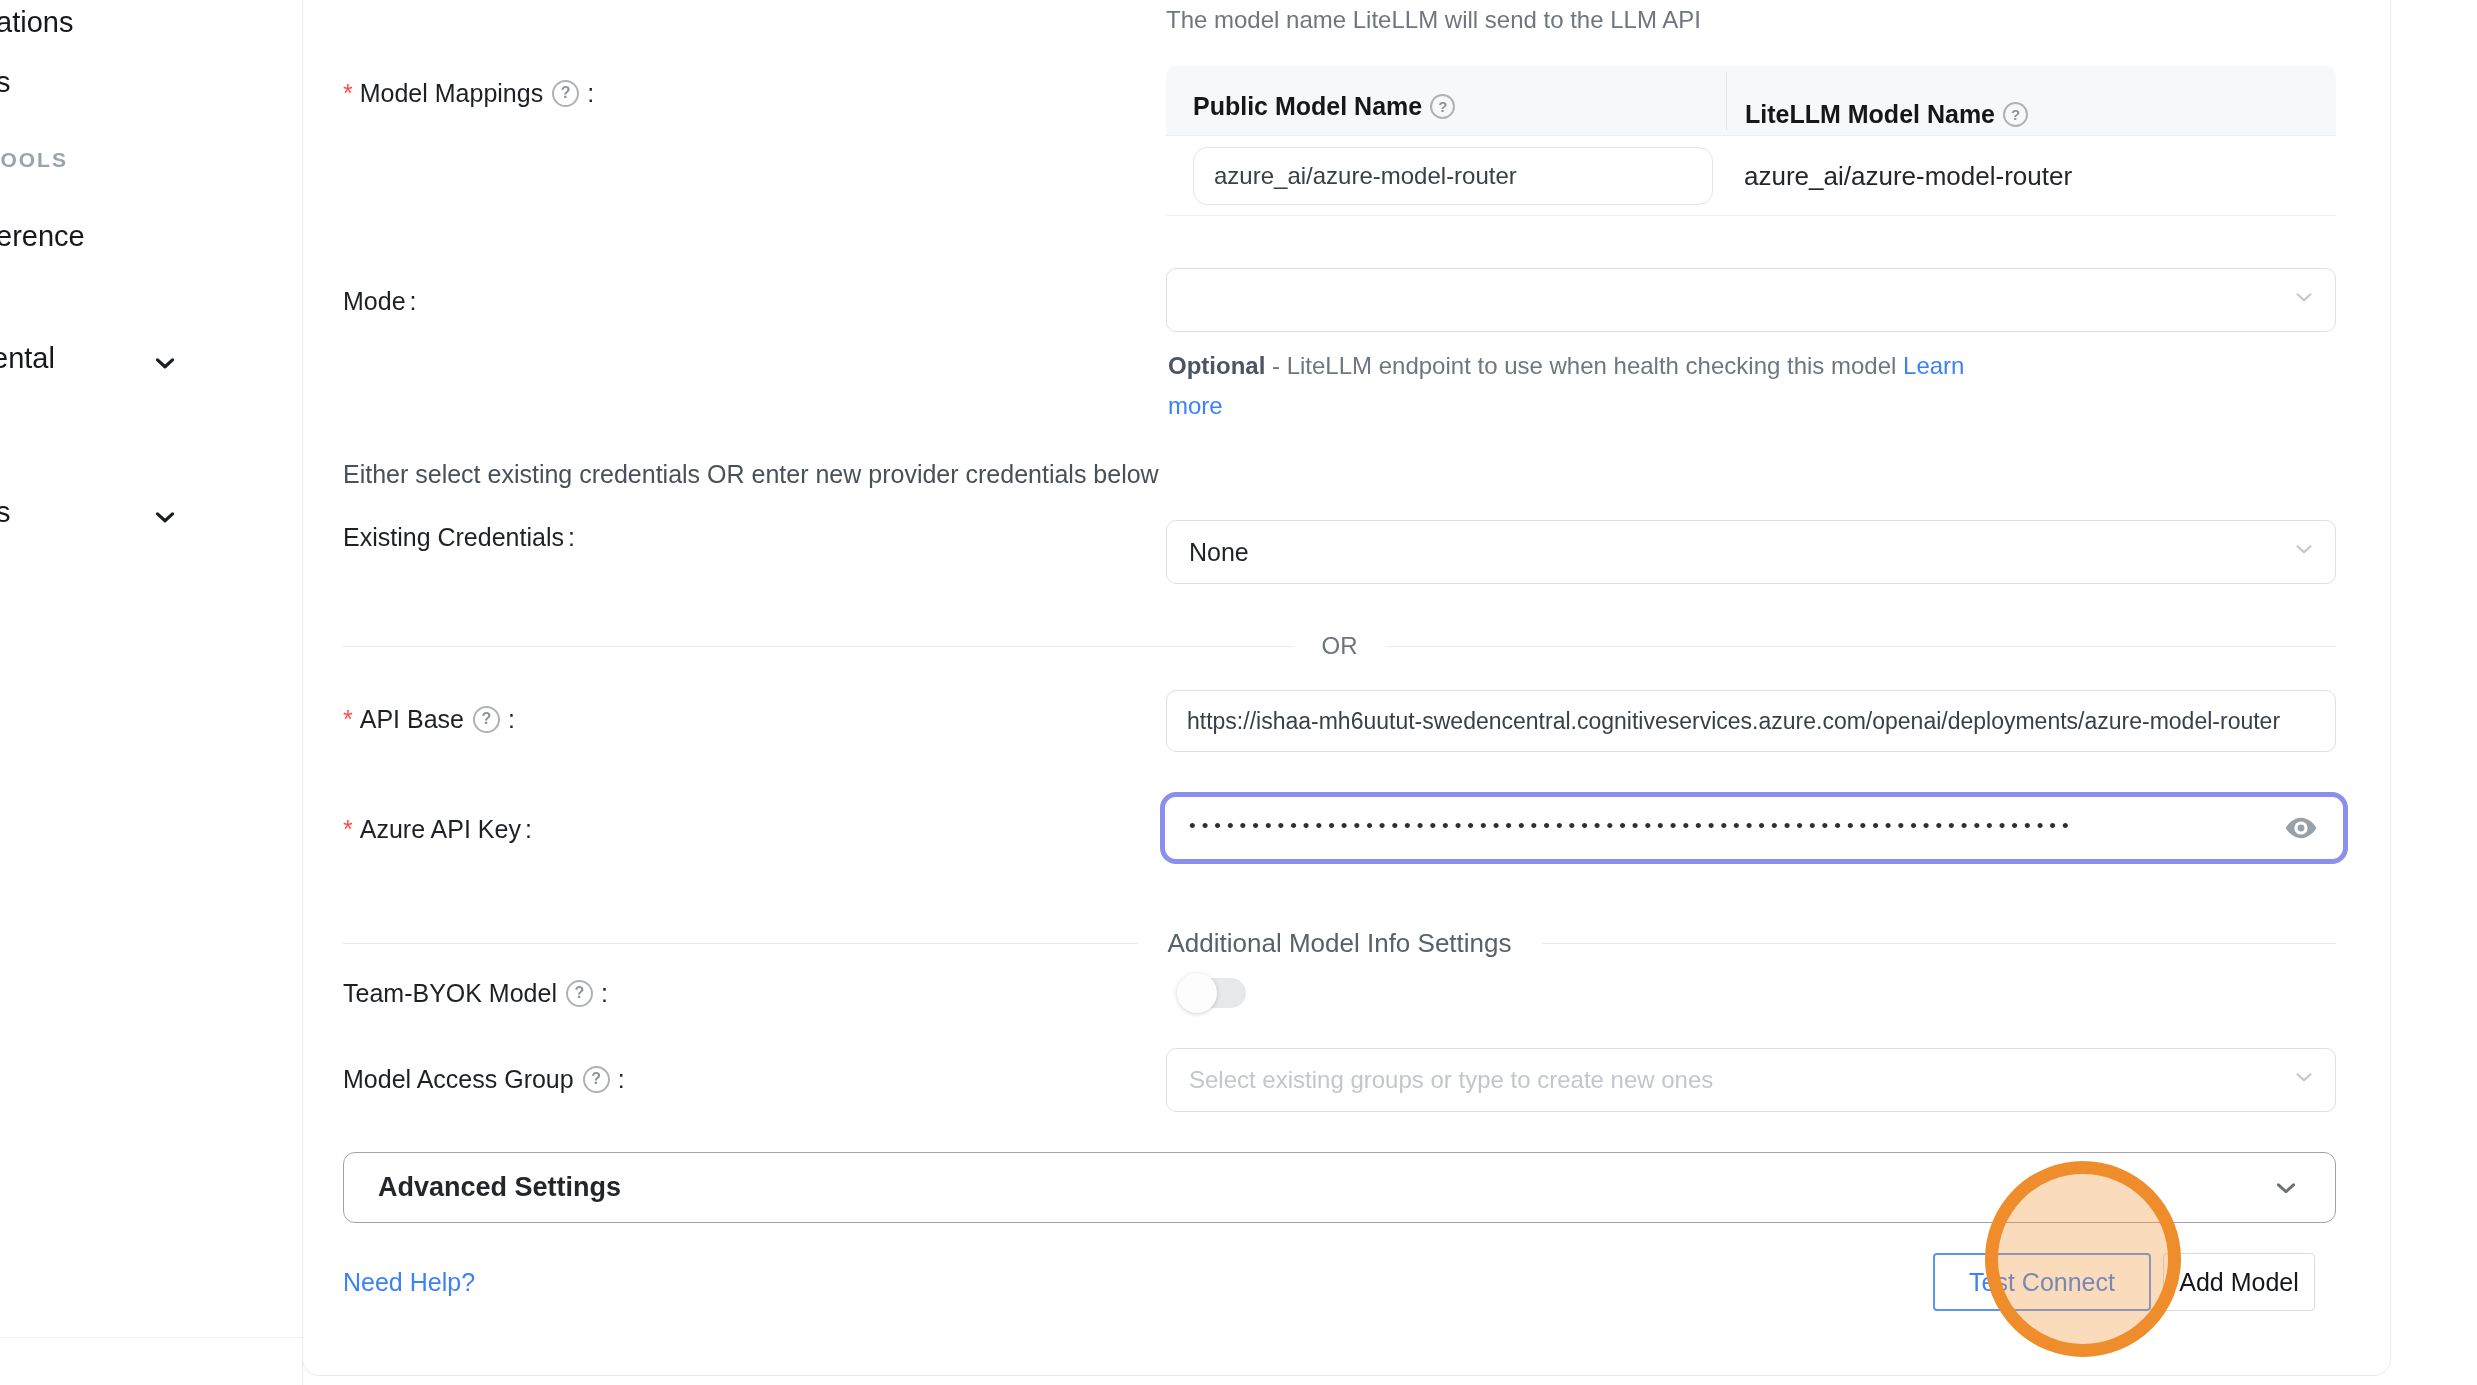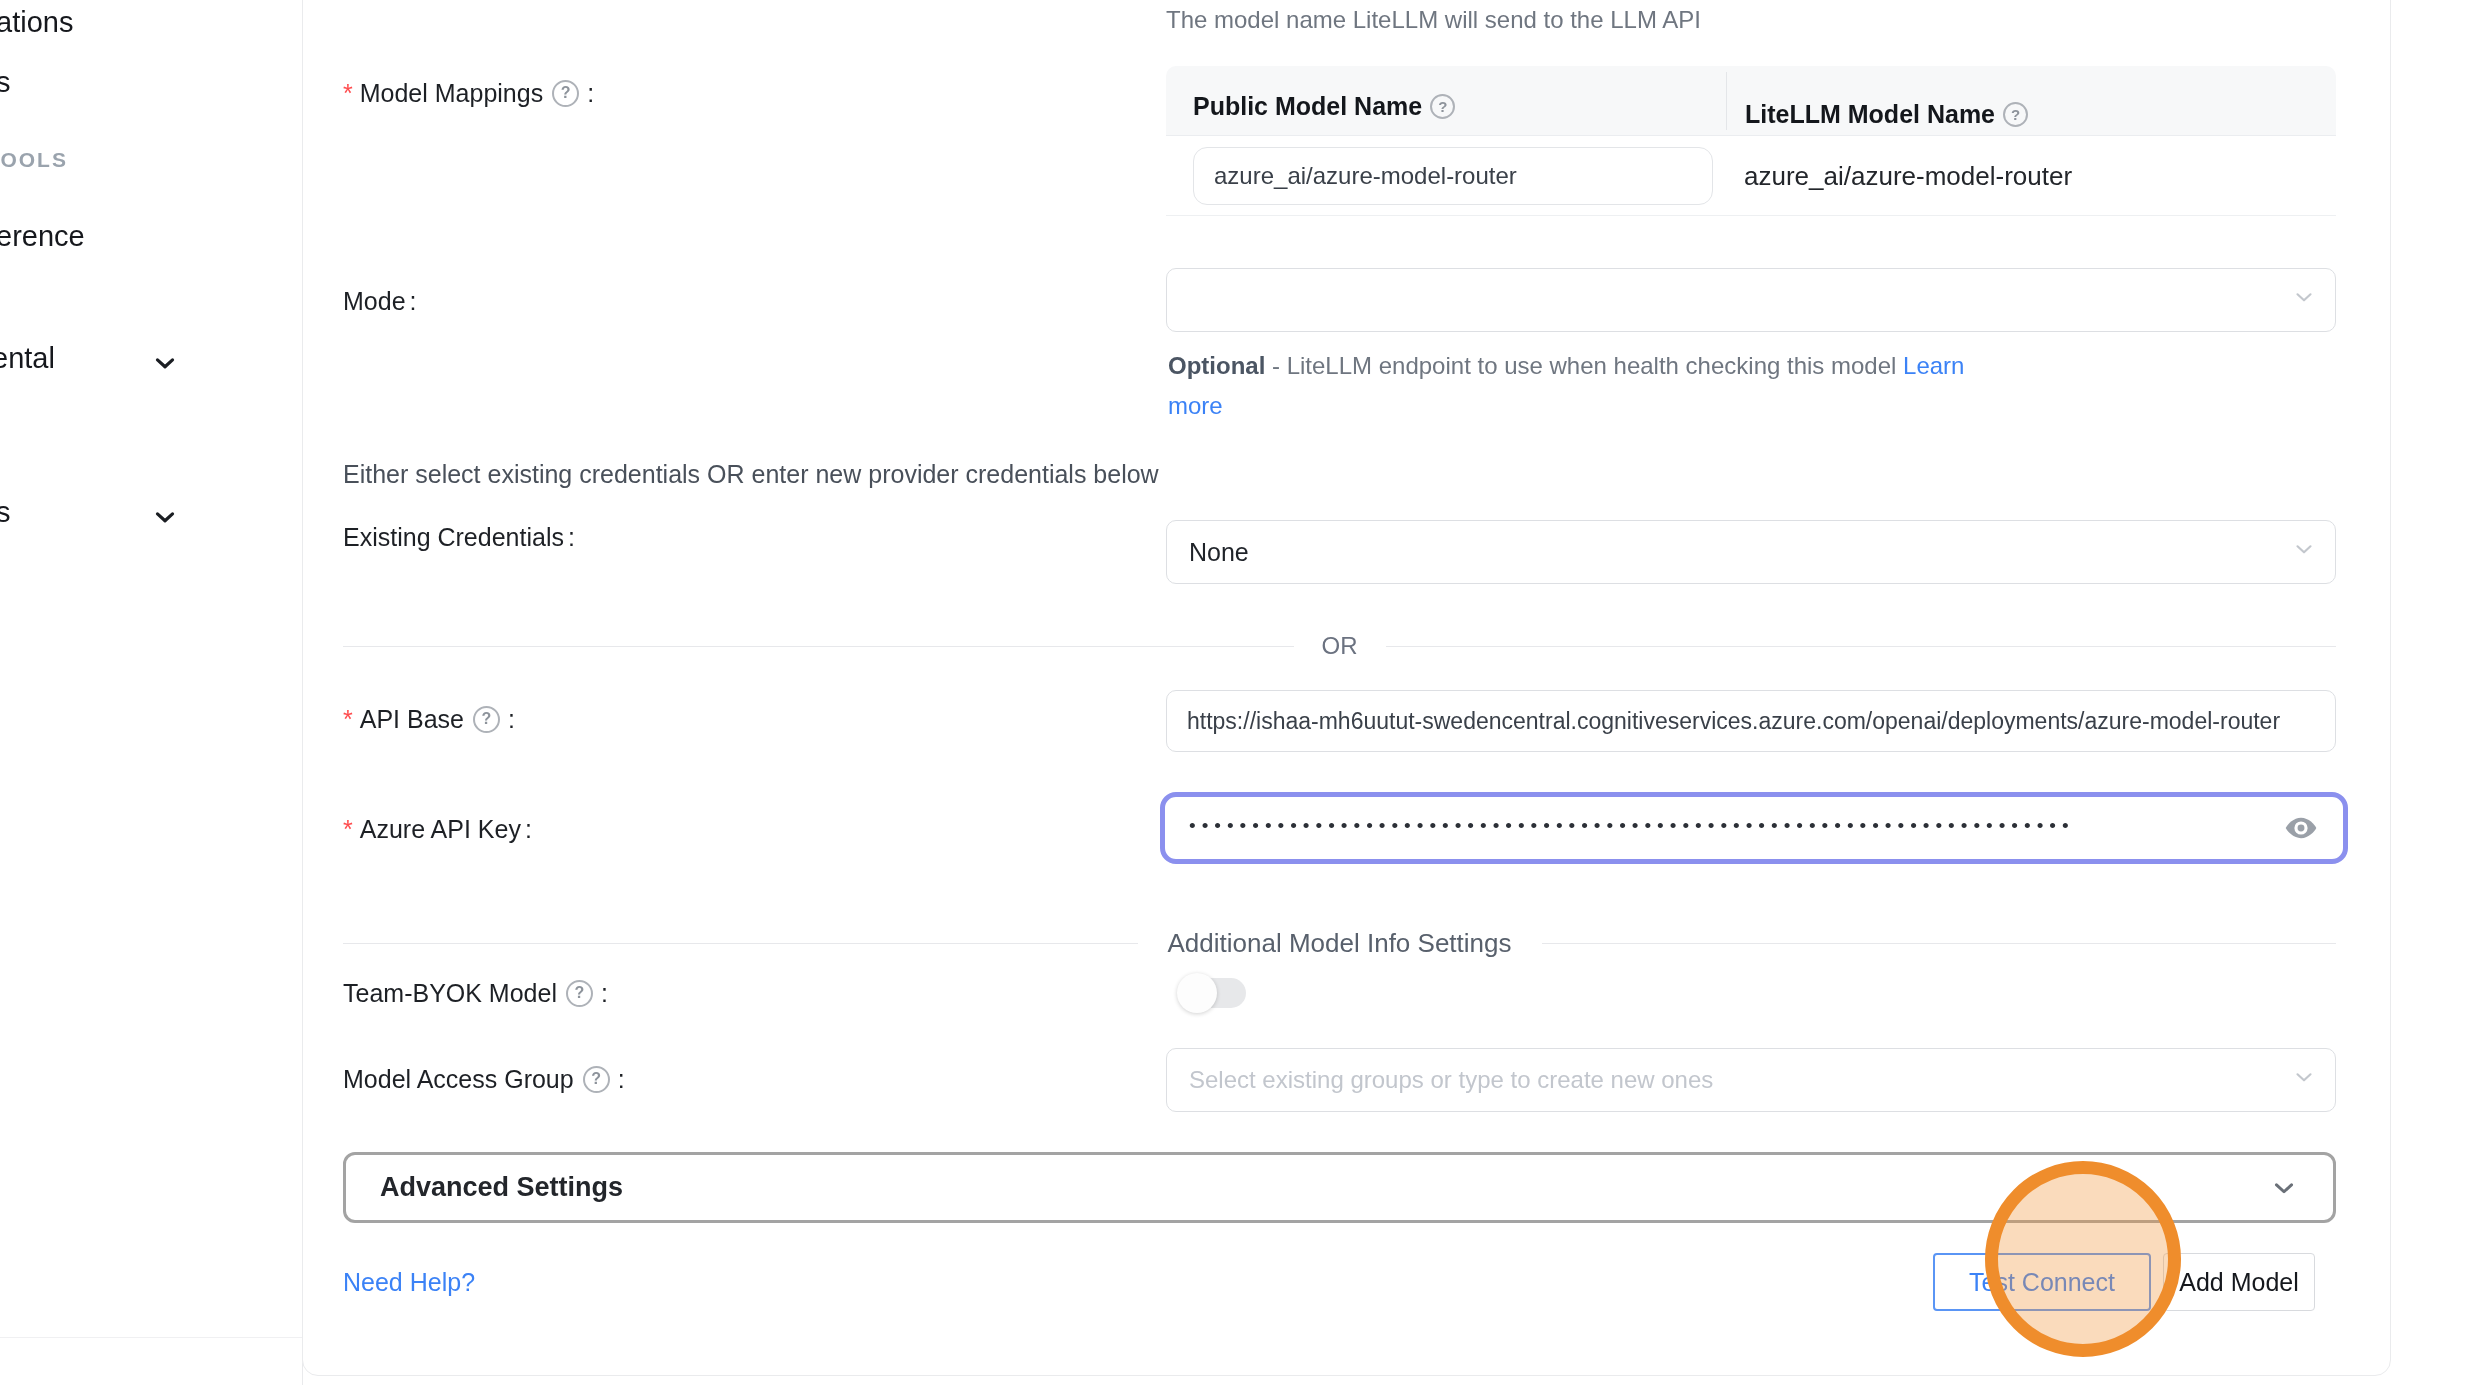--- a/index.html
+++ b/index.html
@@ -77,21 +77,21 @@
   #eye-btn { flex:0 0 auto; margin-left:10px; cursor:pointer; display:flex; }
 
   
   #byok-toggle { position:absolute; left:1180px; top:978px; width:66px; height:30px;
                  background:#e7e8ea; border-radius:15px; }
   #byok-knob { position:absolute; left:-3px; top:-5px; width:40px; height:40px;
                background:#fdfdfd; border-radius:50%; box-shadow:0 1px 4px rgba(0,0,0,0.18); }
 
   
   #advanced { position:absolute; left:343px; top:1152px; width:1993px; height:71px;
-              border:3px solid #a3a3a3; border-radius:12px; background:#fff;
+              border:1px solid #a3a3a3; border-radius:12px; background:#fff;
               display:flex; align-items:center; padding:0 34px; }
   #advanced span.t { font-size:27px; font-weight:700; color:#23262b; flex:1; }
 
   
   #need-help { position:absolute; left:343px; top:1268px; font-size:25px; color:#3b82f6;
                text-decoration:none; }
   .btn { position:absolute; top:1253px; height:58px; border-radius:4px; background:#fff;
          display:flex; align-items:center; justify-content:center; font-size:25px; cursor:pointer; }
   #btn-test { left:1933px; width:218px; border:2px solid #5a95f5; color:#3b82f6; }
   #btn-add  { left:2163px; width:152px; border:1.5px solid #d8dade; color:#15181d; }

